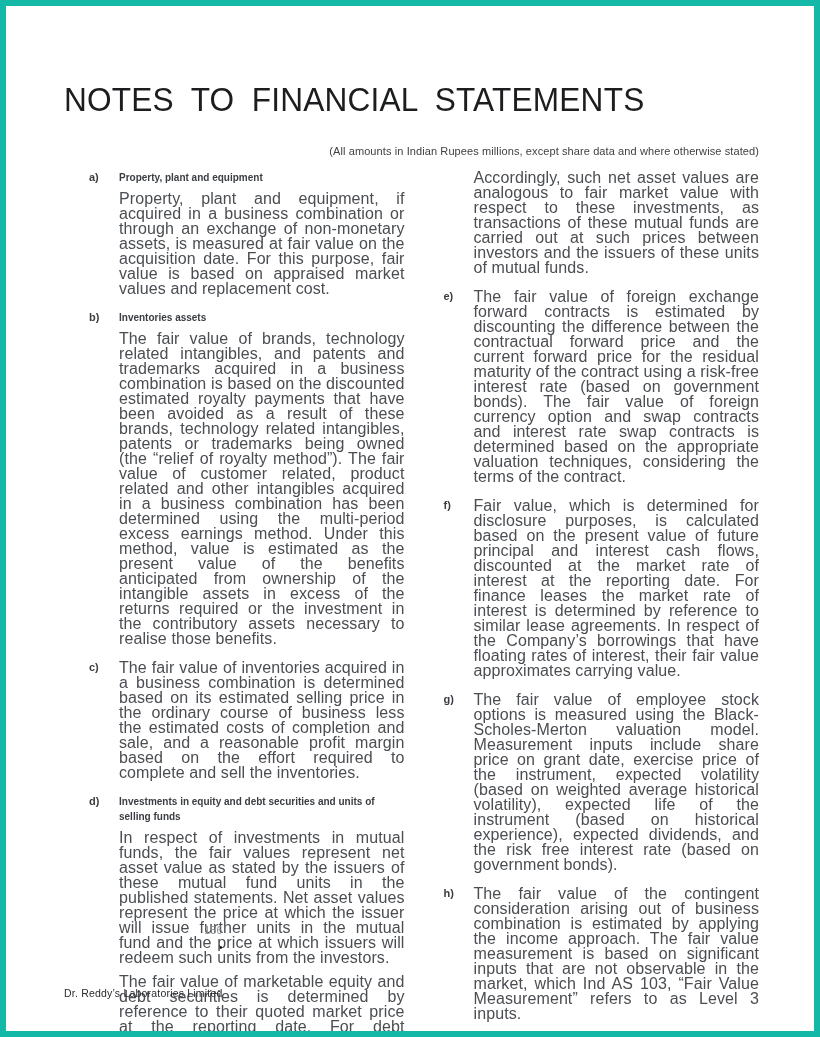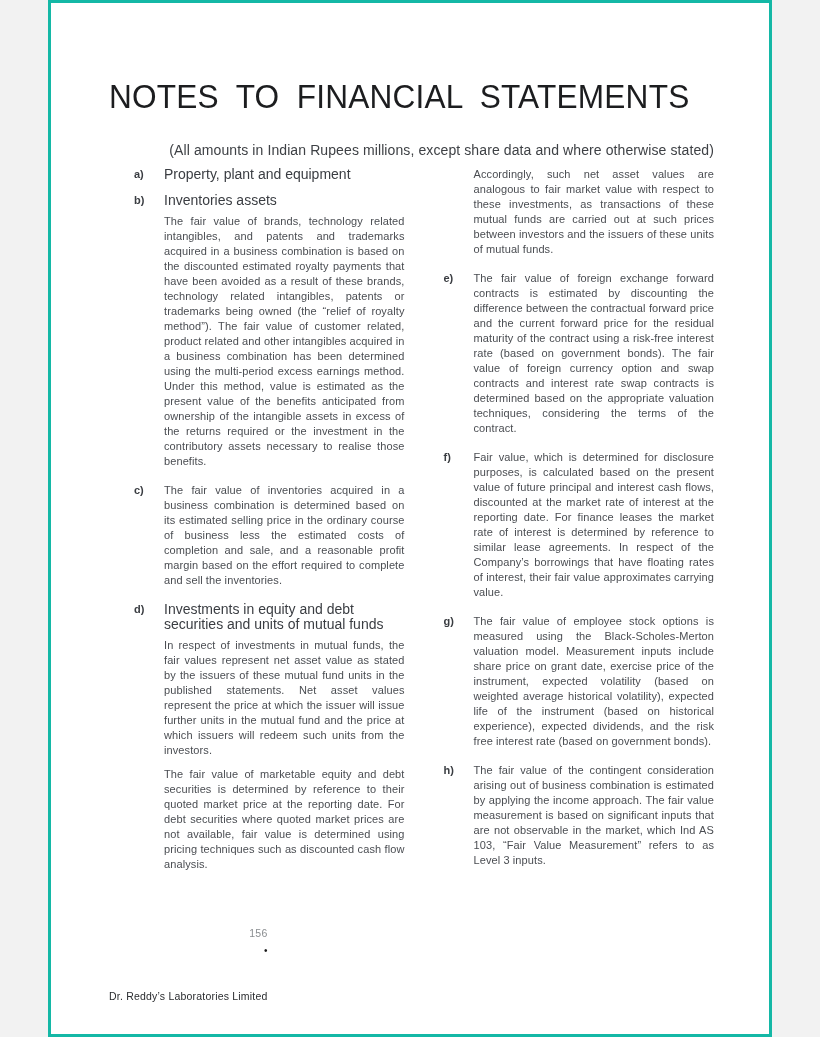--- a/index.html
+++ b/index.html
@@ -1,23 +1,23 @@
 <!DOCTYPE html>
 <html><head>
 <meta charset="utf-8">
 <style>
   * { box-sizing: border-box; }
   html, body { margin: 0; padding: 0; background: #f2f2f2; }
   .page {
-    width: 724px;
+    width: 820px;
     height: 1037px;
     margin: 0 auto;
     position: relative;
     background: #ffffff;
-    border: 3px solid #14b8a6;
+    border: 6px solid #14b8a6;
     overflow: hidden;
     font-family: "Liberation Sans", sans-serif;
   }
   .title {
     margin: 0;
     position: absolute;
     left: 58px;
     top: 74px;
     font-size: 34px;
     font-weight: normal;
@@ -25,21 +25,21 @@
     letter-spacing: 0.2px;
     word-spacing: 9px;
     transform: scaleX(0.93);
     transform-origin: left top;
     white-space: nowrap;
   }
   .subtitle {
     position: absolute;
     top: 139px;
     right: 55px;
-    font-size: 14px;
+    font-size: 11px;
     color: #3e4145;
     letter-spacing: 0.1px;
   }
   .columns {
     position: absolute;
     top: 164px;
     left: 83px;
     right: 55px;
     display: flex;
     gap: 39px;
@@ -49,29 +49,29 @@
   .label {
     width: 30px;
     flex: none;
     font-size: 11px;
     font-weight: bold;
     color: #3a3d42;
     line-height: 15px;
   }
   .content { flex: 1; min-width: 0; }
   .heading {
-    font-size: 14px;
-    font-weight: normal;
+    font-size: 10px;
+    font-weight: bold;
     color: #3a3d42;
     line-height: 15px;
     margin-bottom: 6px;
   }
   p.body {
     margin: 0 0 9px 0;
-    font-size: 11px;
+    font-size: 16px;
     line-height: 15px;
     color: #4a4d52;
     text-align: justify;
     letter-spacing: 0.1px;
   }
   .footer {
     position: absolute;
     left: 58px;
     bottom: 32px;
     font-size: 10.5px;
@@ -95,20 +95,21 @@
   <div class="subtitle">(All amounts in Indian Rupees millions, except share data and where otherwise stated)</div>
 
   <div class="columns">
 
     <div class="col">
 
       <div class="section">
         <div class="label">a)</div>
         <div class="content">
           <div class="heading">Property, plant and equipment</div>
+          <p class="body">Property, plant and equipment, if acquired in a business combination or through an exchange of non-monetary assets, is measured at fair value on the acquisition date. For this purpose, fair value is based on appraised market values and replacement cost.</p>
         </div>
       </div>
 
       <div class="section">
         <div class="label">b)</div>
         <div class="content">
           <div class="heading">Inventories assets</div>
           <p class="body">The fair value of brands, technology related intangibles, and patents and trademarks acquired in a business combination is based on the discounted estimated royalty payments that have been avoided as a result of these brands, technology related intangibles, patents or trademarks being owned (the “relief of royalty method”). The fair value of customer related, product related and other intangibles acquired in a business combination has been determined using the multi-period excess earnings method. Under this method, value is estimated as the present value of the benefits anticipated from ownership of the intangible assets in excess of the returns required or the investment in the contributory assets necessary to realise those benefits.</p>
         </div>
       </div>
@@ -116,21 +117,21 @@
       <div class="section">
         <div class="label">c)</div>
         <div class="content">
           <p class="body">The fair value of inventories acquired in a business combination is determined based on its estimated selling price in the ordinary course of business less the estimated costs of completion and sale, and a reasonable profit margin based on the effort required to complete and sell the inventories.</p>
         </div>
       </div>
 
       <div class="section">
         <div class="label">d)</div>
         <div class="content">
-          <div class="heading">Investments in equity and debt securities and units of mutual funds</div>
+          <div class="heading">Investments in equity and debt securities and units of selling funds</div>
           <p class="body">In respect of investments in mutual funds, the fair values represent net asset value as stated by the issuers of these mutual fund units in the published statements. Net asset values represent the price at which the issuer will issue further units in the mutual fund and the price at which issuers will redeem such units from the investors.</p>
           <p class="body">The fair value of marketable equity and debt securities is determined by reference to their quoted market price at the reporting date. For debt securities where quoted market prices are not available, fair value is determined using pricing techniques such as discounted cash flow analysis.</p>
         </div>
       </div>
 
     </div>
 
     <div class="col">
 
       <div class="section">

